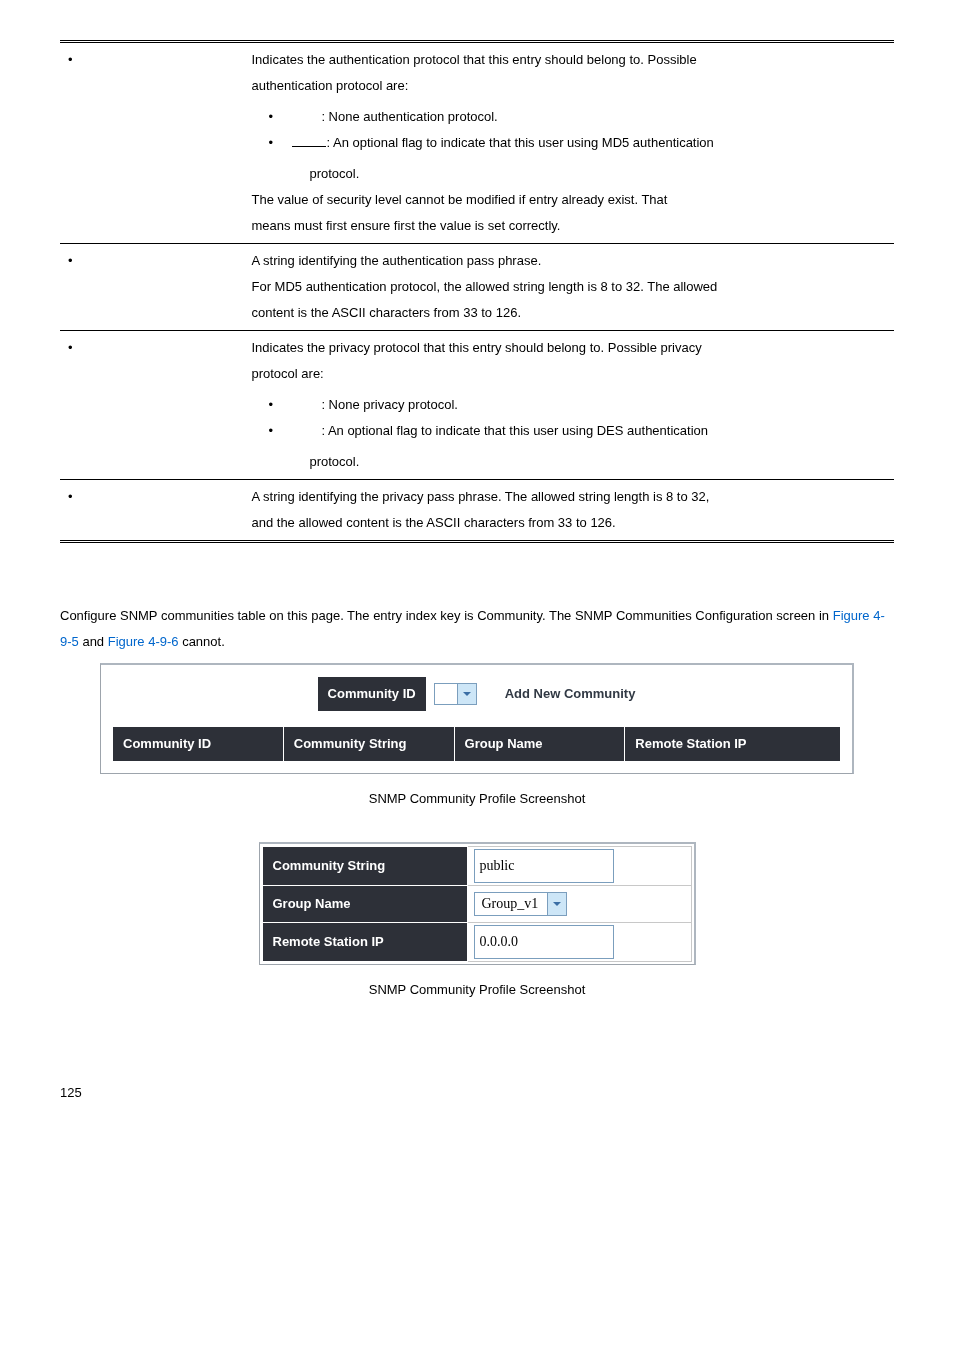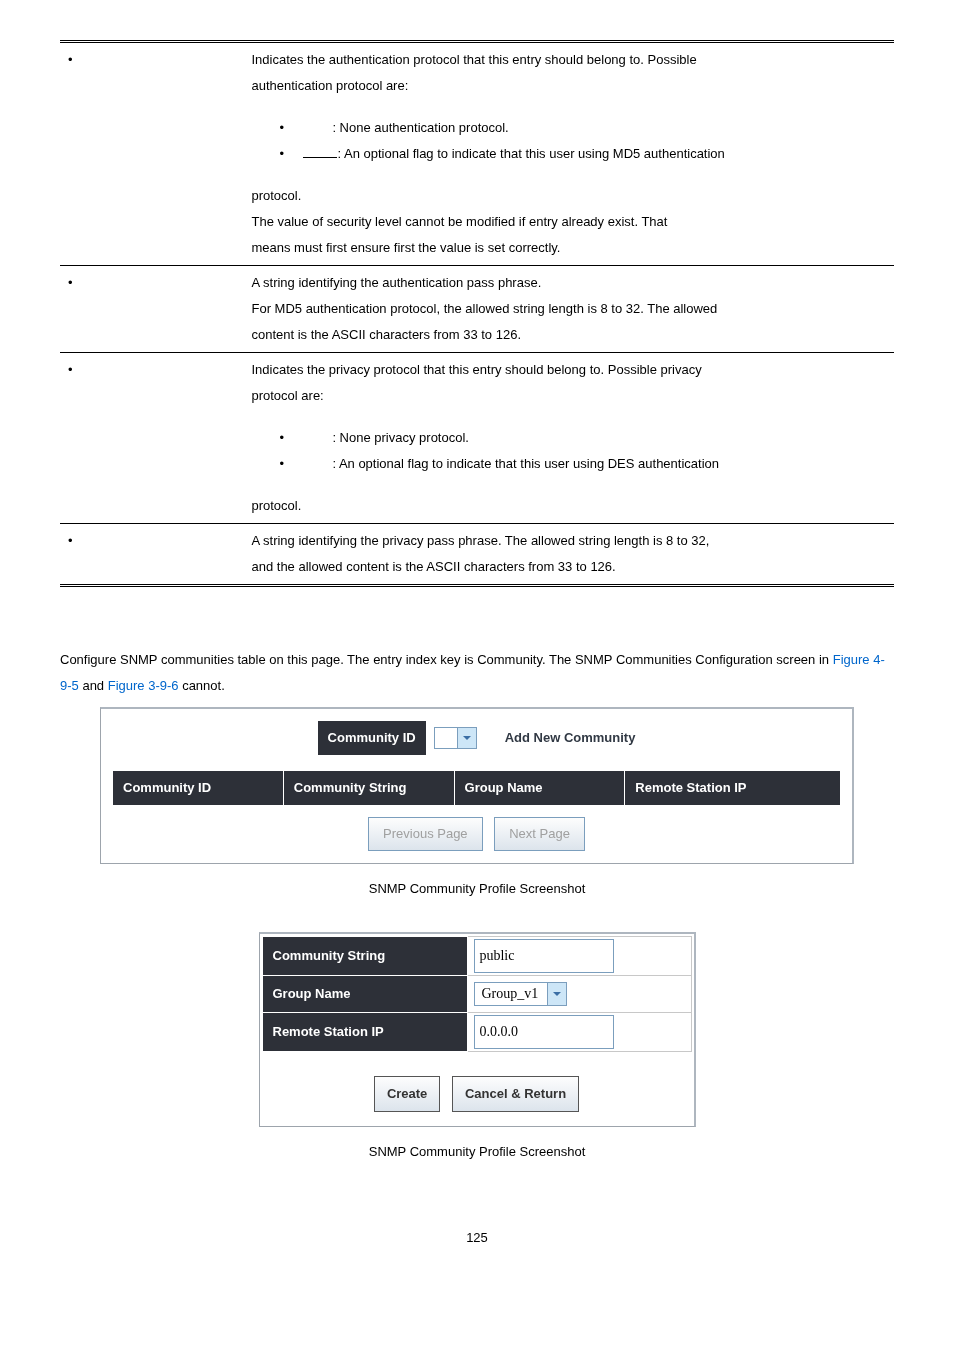--- a/index.html
+++ b/index.html
@@ -34,32 +34,33 @@
     text-align: left;
   }
   .bullet {
     display: inline-block;
     margin-right: 8px;
     vertical-align: top;
   }
   .inner-ul {
     list-style: none;
     padding-left: 36px;
-    margin: 16px;
+    margin: 5px;
   }
   .inner-ul li::before {
     content: "•";
     display: inline-block;
     width: 24px;
     margin-left: -24px;
   }
   .inner-ul li {
     line-height: 2.0;
   }
   .indent-small {
+    margin-left: 58px;
   }
   .para {
     margin-bottom: 8px;
   }
   .link {
     color: #0066cc;
   }
   .figure1 {
     border: 1px solid #9da4ac;
     border-top: 2px solid #aeb6bf;
@@ -204,22 +205,22 @@
     display: inline-block;
     border: 1px solid #555;
     background: linear-gradient(#fdfdfd, #dce4ec);
     padding: 4px 12px;
     font-weight: bold;
     margin: 0 4px;
     color: #333;
     font-size: 13px;
   }
   .pagenum {
-    text-align: center;
-    margin-top: 60px;
+    text-align: left;
+    margin-top: 77px;
   }
   .label-inline {
     display: inline-block;
     min-width: 34px;
     border-bottom: 1px solid #000;
     vertical-align: baseline;
     height: 1em;
   }
 </style>
 </head>
@@ -266,45 +267,41 @@
     <td>
       <div>A string identifying the privacy pass phrase. The allowed string length is 8 to 32,</div>
       <div>and the allowed content is the ASCII characters from 33 to 126.</div>
     </td>
   </tr>
 </tbody>
   </table>
 
 <div class="para">
   <span>Configure SNMP communities table on this page. The entry index key is Community. The SNMP Communities Configuration</span>
-  <span>screen in </span><span class="link">Figure 4-9-5</span><span> and </span><span class="link">Figure 3-9-6</span><span> cannot.</span>
+  <span>screen in </span><span class="link">Figure 4-9-5</span><span> and </span><span class="link">Figure 4-9-6</span><span> cannot.</span>
 </div>
 
 <div class="figure1">
   <div class="fig1-top">
     <span class="darkcell">Community ID</span>
     <span class="dropdown">
       <span class="sel"></span>
       <span class="arrow">
           <svg viewBox="0 0 10 10">
             <path d="M1 3 L5 7 L9 3 Z" fill="#3a6ea5"></path>
           </svg>
         </span>
     </span>
     <span class="addlabel">Add New Community</span>
   </div>
   <div class="fig1-header">
     <div>Community ID</div>
     <div>Community String</div>
     <div>Group Name</div>
     <div>Remote Station IP</div>
-  </div>
-  <div class="fig1-nav">
-    <span class="btn">Previous Page</span>
-    <span class="btn">Next Page</span>
   </div>
 </div>
 
 <div class="caption">SNMP Community Profile Screenshot</div>
 
 <div class="figure2">
   <table>
     <tbody>
         <tr>
       <td class="label">Community String</td>
@@ -322,21 +319,17 @@
               </span>
         </span>
       </td>
     </tr>
     <tr>
       <td class="label">Remote Station IP</td>
       <td class="val"><span class="textfield">0.0.0.0</span></td>
     </tr>
   </tbody>
     </table>
-  <div class="fig2-buttons">
-    <span class="b">Create</span>
-    <span class="b">Cancel &amp; Return</span>
-  </div>
 </div>
 
 <div class="caption">SNMP Community Profile Screenshot</div>
 
 <div class="pagenum">125</div>
 
 </body></html>

